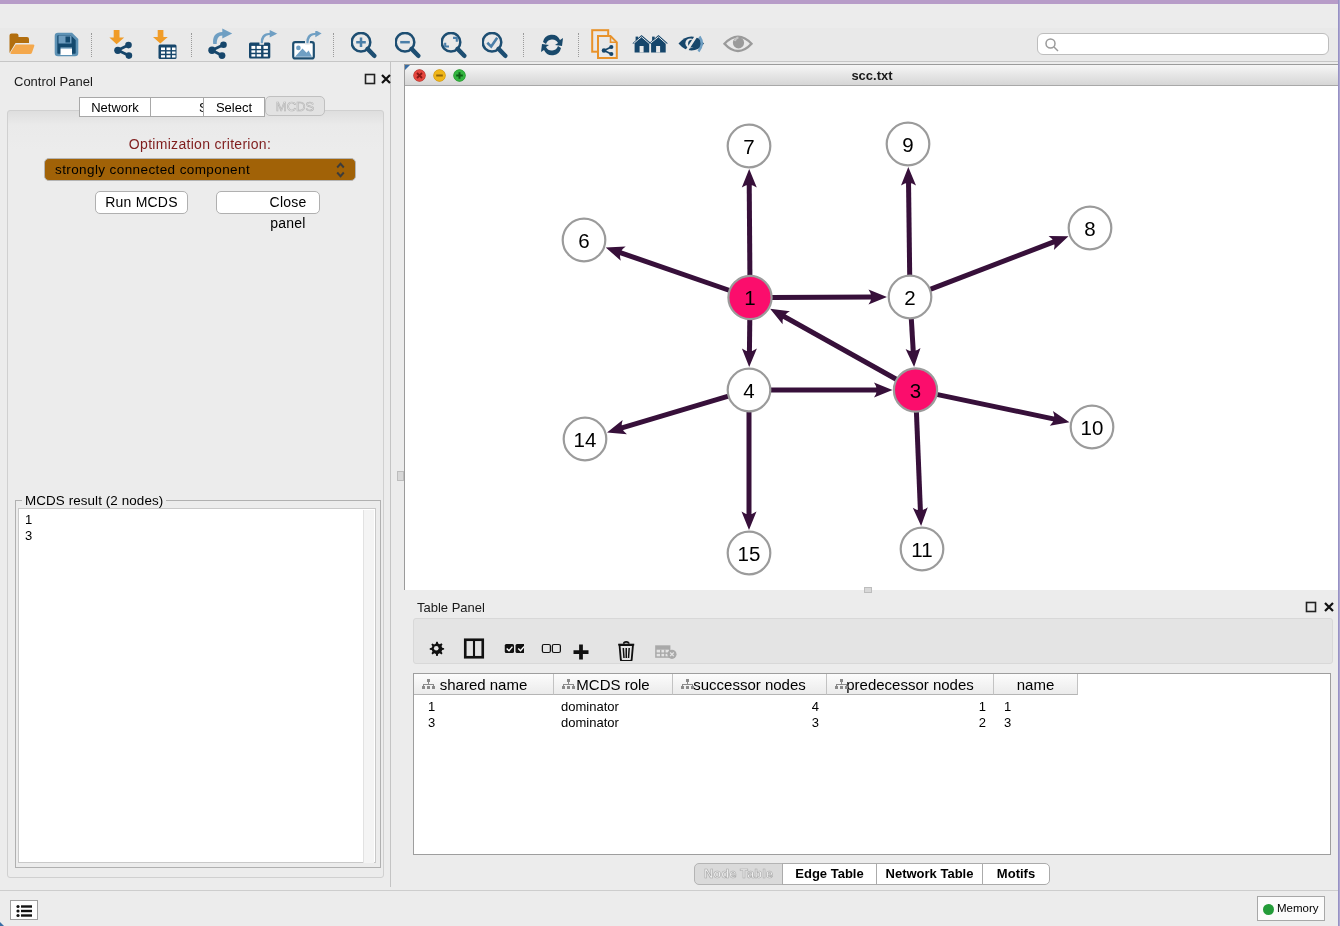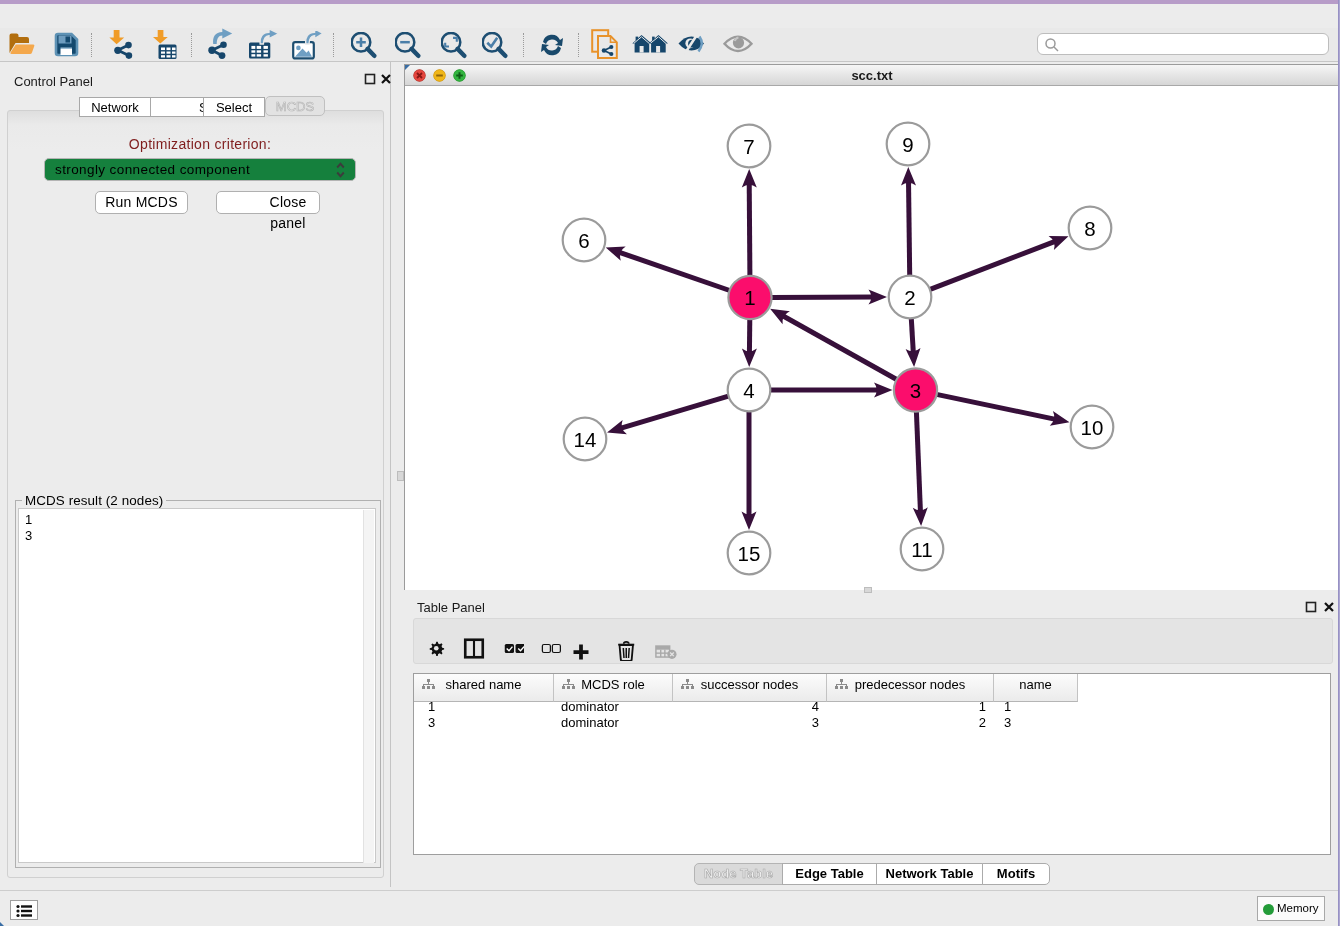--- a/index.html
+++ b/index.html
@@ -16,21 +16,21 @@
 .tbi { position:absolute; top:3px; }
 .tsep { position:absolute; top:5px; height:24px; width:0; border-left:1px dotted #9a9a9a; }
 #searchbox { position:absolute; left:1037px; top:5px; width:292px; height:22px; background:#fff; border:1px solid #bdbdbd; border-radius:6px; }
 
 #cpanel { position:absolute; left:0; top:62px; width:391px; height:825px; background:#ececec; border-right:1px solid #c4c4c4; }
 #cpanel .ptitle { position:absolute; left:14px; top:12px; font-size:13px; color:#1a1a1a; }
 .tab { position:absolute; height:20px; background:#fff; border:1px solid #a8a8a8; font-size:13px; text-align:center; line-height:19px; color:#000; z-index:3; }
 .tabsel { background:#e2e2e2; color:#f2f2f2; -webkit-text-stroke:0.7px #b5b5b5; text-shadow:none; border:1px solid #c0c0c0; border-radius:5px; height:21px; z-index:2; }
 #cpbody { position:absolute; left:7px; top:48px; width:377px; height:768px; background:linear-gradient(#dedede,#eaeaea 14px,#ececec 40px); border:1px solid #d0d0d0; border-radius:3px; }
 #optlabel { position:absolute; left:13px; top:74px; width:374px; text-align:center; font-size:14px; letter-spacing:0.3px; color:#7f1d1d; }
-#combo { position:absolute; left:44px; top:96px; width:312px; height:23px; background:#15803d; border:1px solid #b4b4b4; border-radius:5px; font-size:13.5px; letter-spacing:0.4px; line-height:21px; padding-left:10px; color:#000; }
+#combo { position:absolute; left:44px; top:96px; width:312px; height:23px; background:#a16207; border:1px solid #b4b4b4; border-radius:5px; font-size:13.5px; letter-spacing:0.4px; line-height:21px; padding-left:10px; color:#000; }
 .cbtn { position:absolute; top:129px; height:23px; background:#fff; border:1px solid #b0b0b0; border-radius:5px; font-size:14px; letter-spacing:0.2px; text-align:center; line-height:21px; color:#000; }
 #fieldset { position:absolute; left:15px; top:438px; width:366px; height:368px; border:1px solid #b0b0b0; }
 #fslegend { position:absolute; left:22px; top:431px; background:#ececec; padding:0 3px; font-size:13.4px; letter-spacing:0.1px; color:#000; }
 #mcdstext { position:absolute; left:18px; top:446px; width:358px; height:355px; background:#fff; border:1px solid #c9c9c9; font-size:13px; color:#000; padding:3px 0 0 6px; line-height:16px; }
 #mcdsscroll { position:absolute; right:1px; top:1px; width:11px; height:353px; background:#f4f4f4; border-left:1px solid #e2e2e2; }
 
 #vdivider { position:absolute; left:392px; top:62px; width:12px; height:825px; background:#ececec; }
 #vgrip { position:absolute; left:5px; top:409px; width:7px; height:10px; background:#d8d8d8; border:1px solid #bdbdbd; }
 .hico { position:absolute; left:8px; top:5px; width:13px; height:11px;
   background:
@@ -47,21 +47,21 @@
 #netframe { position:absolute; left:404px; top:64px; width:936px; height:526px; border:1px solid #9b9b9b; background:#fff; }
 #nettitle { position:absolute; left:0; top:0; width:100%; height:21px; background:linear-gradient(#f6f6f6,#d6d6d6); border-bottom:1px solid #a8a8a8; }
 #nettitle .t { position:absolute; top:3px; width:100%; text-align:center; font-size:13px; font-weight:bold; color:#1a1a1a; }
 .mtl { position:absolute; top:4px; width:13px; height:13px; border-radius:50%; }
 #netcanvas { position:absolute; left:0; top:22px; width:934px; height:503px; background:#fff; }
 
 #tpanel { position:absolute; left:404px; top:592px; width:936px; height:295px; background:#ececec; }
 #tpanel .ptitle { position:absolute; left:13px; top:8px; font-size:13px; color:#1a1a1a; }
 #ttoolbar { position:absolute; left:9px; top:26px; width:920px; height:46px; background:#e4e4e4; border:1px solid #d8d8d8; border-radius:3px; }
 #ttable { position:absolute; left:9px; top:81px; width:918px; height:182px; background:#fff; border:1px solid #9e9e9e; }
-.th { position:absolute; top:0; height:28px; background:linear-gradient(#fcfcfc,#ebebeb); border-right:1px solid #c3c3c3; border-bottom:1px solid #b5b5b5; font-size:13px; text-align:center; line-height:21px; color:#000; }
+.th { position:absolute; top:0; height:21px; background:linear-gradient(#fcfcfc,#ebebeb); border-right:1px solid #c3c3c3; border-bottom:1px solid #b5b5b5; font-size:15px; text-align:center; line-height:21px; color:#000; }
 .td { position:absolute; font-size:13px; color:#000; height:16px; line-height:16px; }
 .btab { position:absolute; height:22px; background:#fff; border:1px solid #ababab; font-size:13px; font-weight:bold; text-align:center; line-height:20px; color:#000; }
 .btabsel { background:#dadada; color:#efefef; -webkit-text-stroke:0.6px #a8a8a8; text-shadow:none; border-color:#b4b4b4; }
 
 #statusbar { position:absolute; left:0; top:890px; width:1340px; height:36px; background:#ececec; border-top:1px solid #cdcdcd; }
 #listbtn { position:absolute; left:10px; top:9px; width:28px; height:20px; background:#fdfdfd; border:1px solid #9e9e9e; }
 #membtn { position:absolute; right:15px; top:5px; width:68px; height:25px; background:#fbfbfb; border:1px solid #a8a8a8; font-size:11.5px; color:#000; text-align:left; line-height:23px; padding-left:19px; }
 #memdot { position:absolute; left:5px; top:6.5px; width:11px; height:11px; border-radius:50%; background:#239b38; }
 </style>
 </head>

